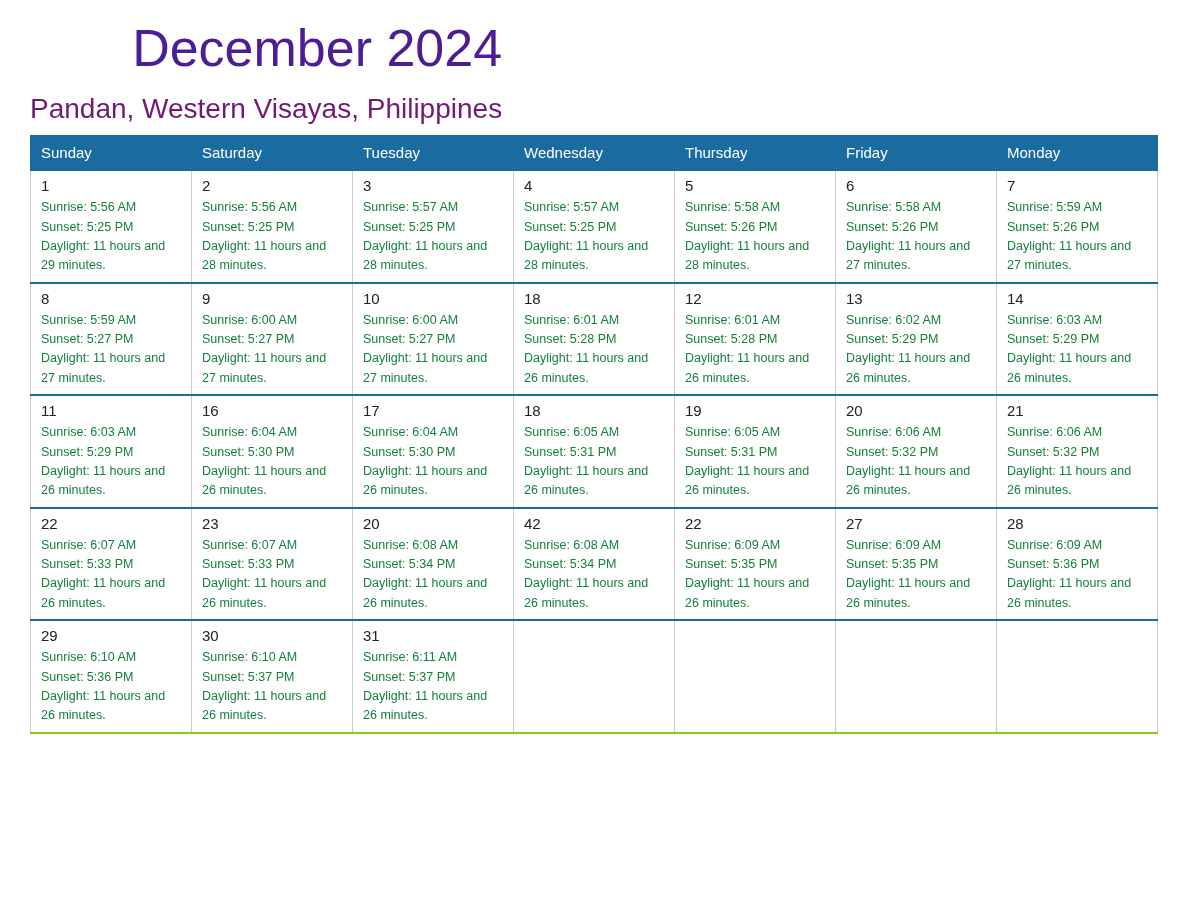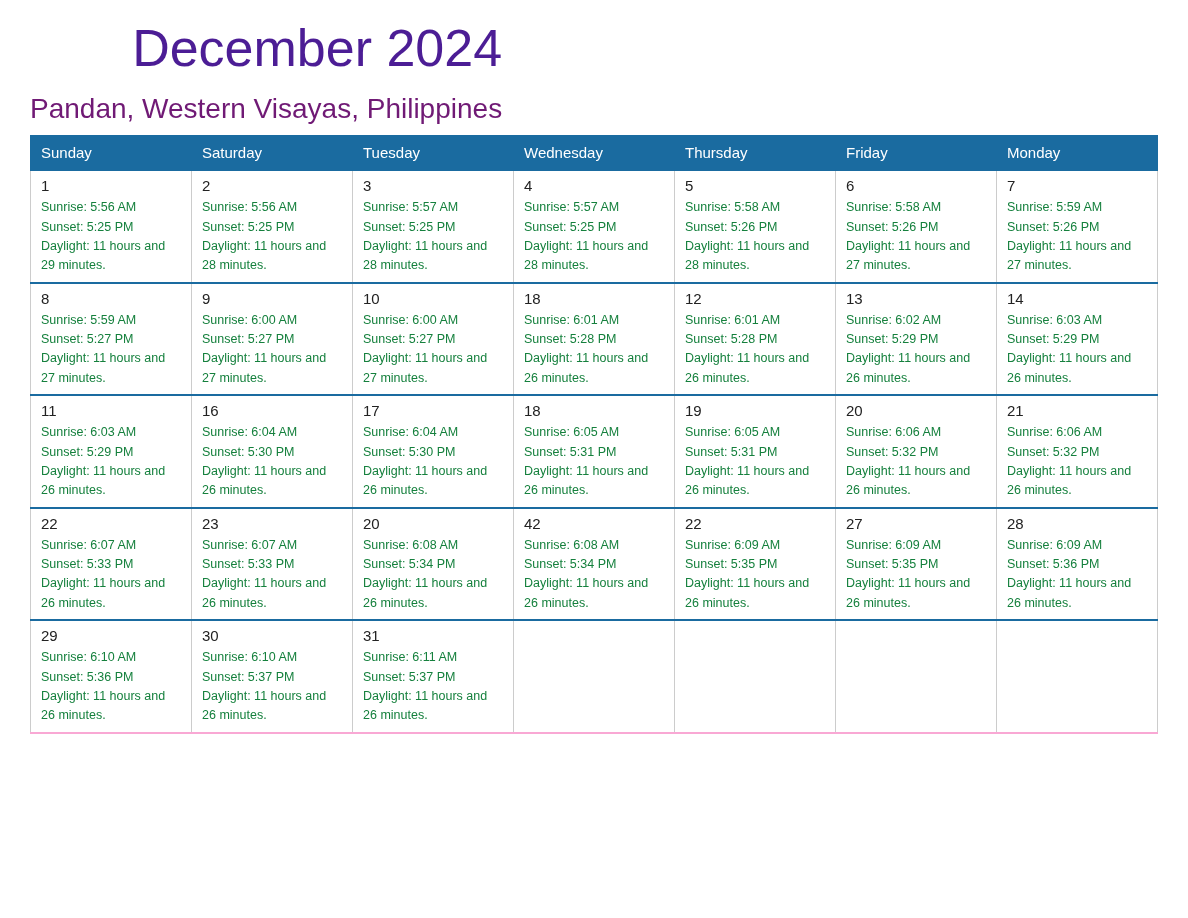--- a/index.html
+++ b/index.html
@@ -77,21 +77,21 @@
     tbody tr td {
       border: 1px solid #ccc;
       padding: 6px 10px;
       vertical-align: top;
       font-size: 13px;
       min-width: 120px;
       min-height: 90px;
       height: 90px;
     }
     tbody tr:last-child td {
-      border-bottom: 2px solid #f9a8d4;
+      border-bottom: 2px solid #84cc16;
     }
     tbody tr td:first-child {
       border-left: 1px solid #ccc;
     }
     .day-number {
       font-size: 15px;
       font-weight: normal;
       margin-bottom: 4px;
       display: block;
     }

